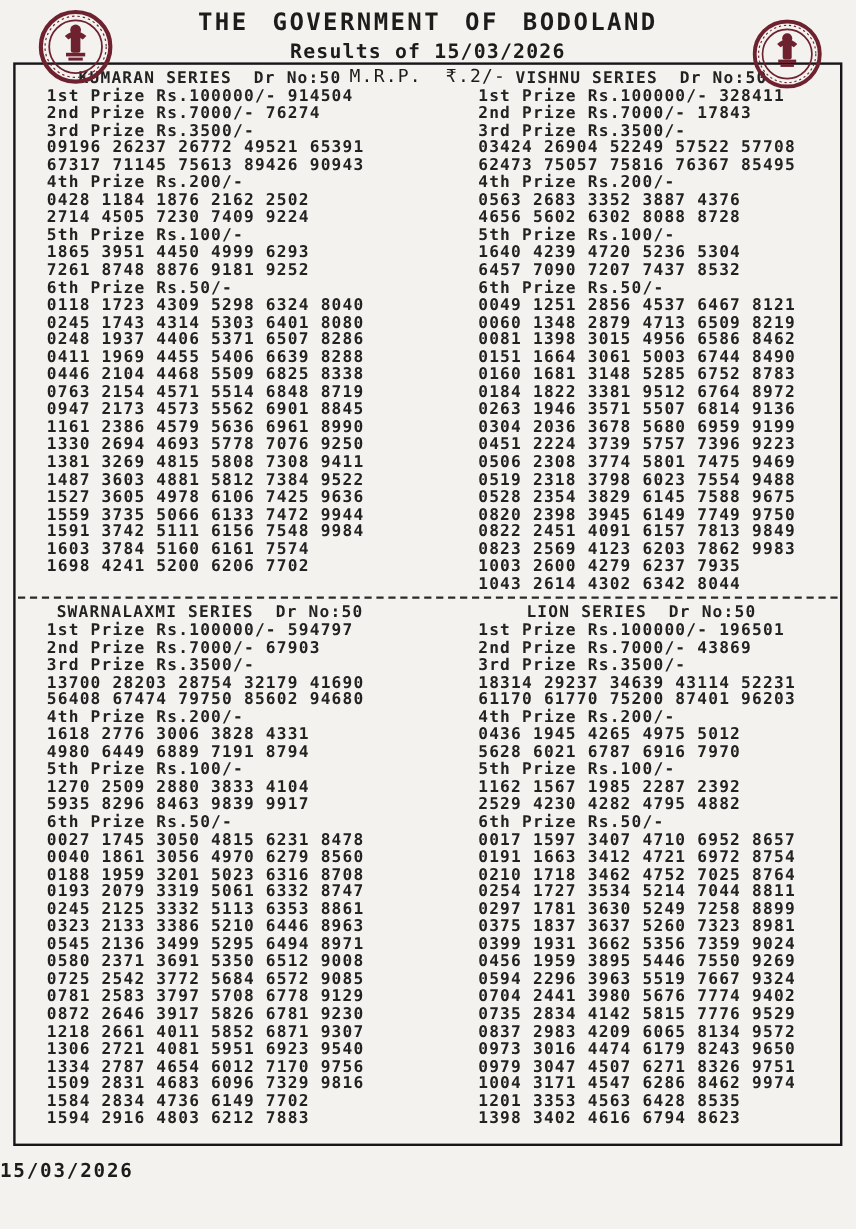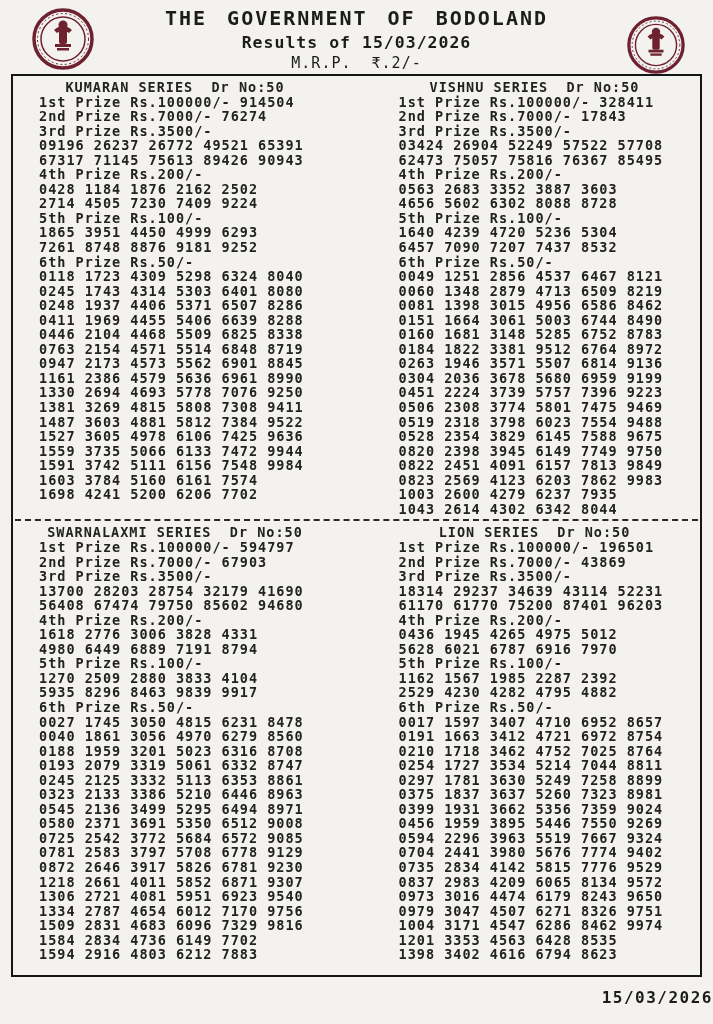--- a/index.html
+++ b/index.html
@@ -4,21 +4,21 @@
 <style>
   html,body{margin:0;padding:0;}
   body{
     width:713px;height:1024px;
     background:#f3f2ef;
     font-family:"DejaVu Sans Mono","Liberation Mono",monospace;
     color:#1c1c1c;
     overflow:hidden;
   }
   
-  .header{position:relative;height:74px;padding-left:25px;}
+  .header{position:relative;height:52px;padding-left:25px;}
   .emblem{
     position:absolute;top:8px;width:62px;height:62px;border-radius:50%;
     display:flex;align-items:center;justify-content:center;
   }
   .emblem.left{left:32px;}
   .emblem.right{right:26px;top:14px;}
   .header-text{
     position:absolute;left:0;right:0;top:6px;text-align:center;
   }
   .title{
@@ -43,21 +43,21 @@
   .line{
     font-weight:bold;font-size:13.5px;line-height:14.55px;height:14.55px;
     letter-spacing:1px;white-space:pre;color:#222;
   }
   .series-title{text-align:center;}
   .dashed-divider{
     border:none;border-top:2.5px dashed #2a2a2a;margin:3px 2px 4px 2px;
   }
   
   .footer{
-    text-align:right;margin-top:11px;font-weight:bold;font-size:16px;letter-spacing:1.5px;
+    text-align:left;margin-top:11px;font-weight:bold;font-size:16px;letter-spacing:1.5px;
   }
 </style>
 </head>
 <body>
 
 <div class="header">
   <div class="emblem left">
     <svg width="62" height="62" viewBox="0 0 62 62">
       <circle cx="31" cy="31" r="29" fill="none" stroke="#6e2230" stroke-width="3.5"></circle>
       <circle cx="31" cy="31" r="22" fill="none" stroke="#6e2230" stroke-width="1.5"></circle>
@@ -125,21 +125,21 @@
 </div>
     <div class="series-cell col-right">
   <div class="series-body">
     <div class="line series-title">VISHNU SERIES  Dr No:50</div>
   <div class="line">1st Prize Rs.100000/- 328411</div>
           <div class="line">2nd Prize Rs.7000/- 17843</div>
           <div class="line">3rd Prize Rs.3500/-</div>
           <div class="line">03424 26904 52249 57522 57708</div>
           <div class="line">62473 75057 75816 76367 85495</div>
           <div class="line">4th Prize Rs.200/-</div>
-          <div class="line">0563 2683 3352 3887 3603</div>
+          <div class="line">0563 2683 3352 3887 4376</div>
           <div class="line">4656 5602 6302 8088 8728</div>
           <div class="line">5th Prize Rs.100/-</div>
           <div class="line">1640 4239 4720 5236 5304</div>
           <div class="line">6457 7090 7207 7437 8532</div>
           <div class="line">6th Prize Rs.50/-</div>
           <div class="line">0049 1251 2856 4537 6467 8121</div>
           <div class="line">0060 1348 2879 4713 6509 8219</div>
           <div class="line">0081 1398 3015 4956 6586 8462</div>
           <div class="line">0151 1664 3061 5003 6744 8490</div>
           <div class="line">0160 1681 3148 5285 6752 8783</div>

